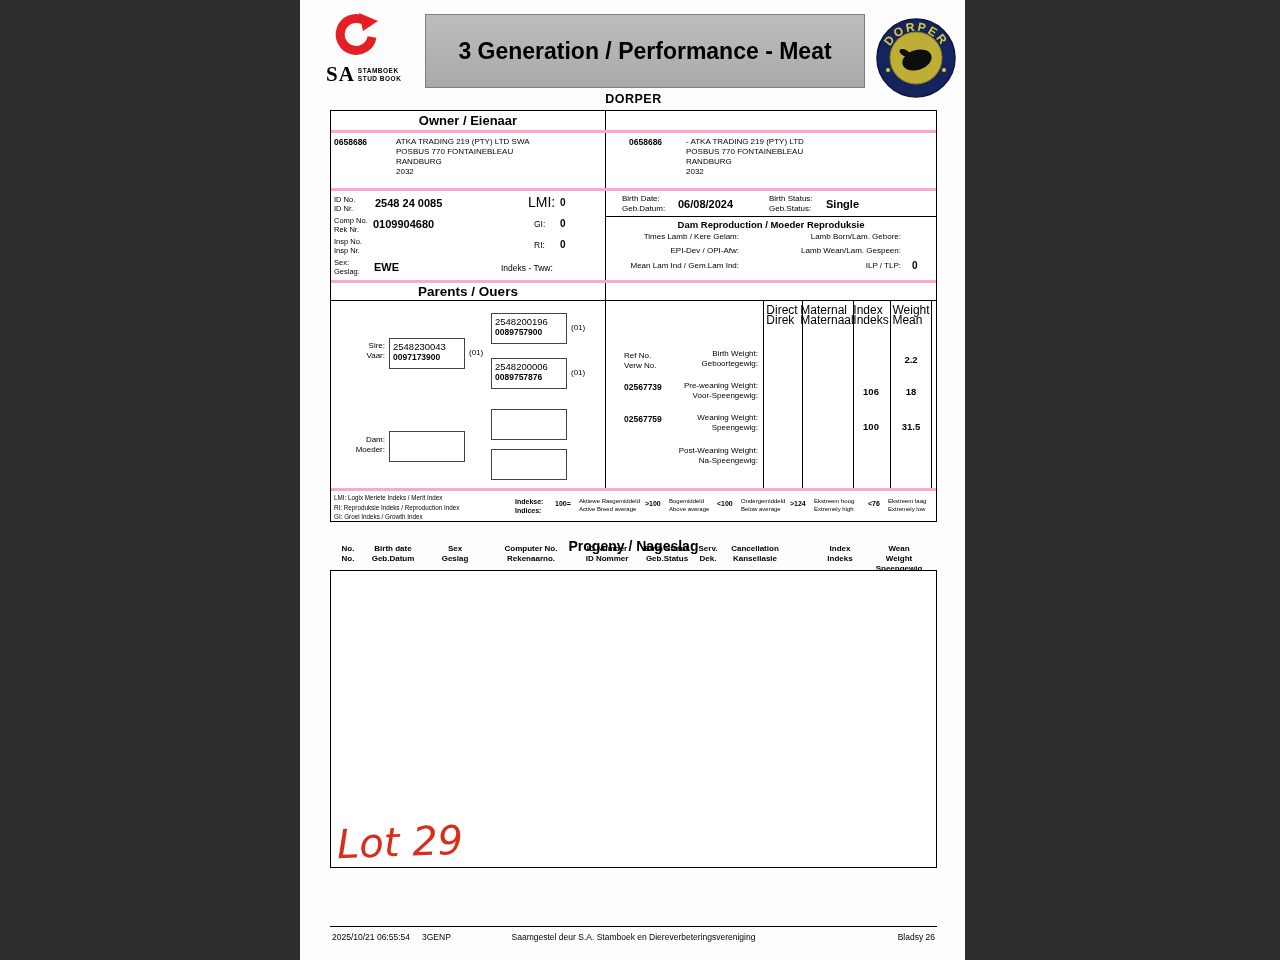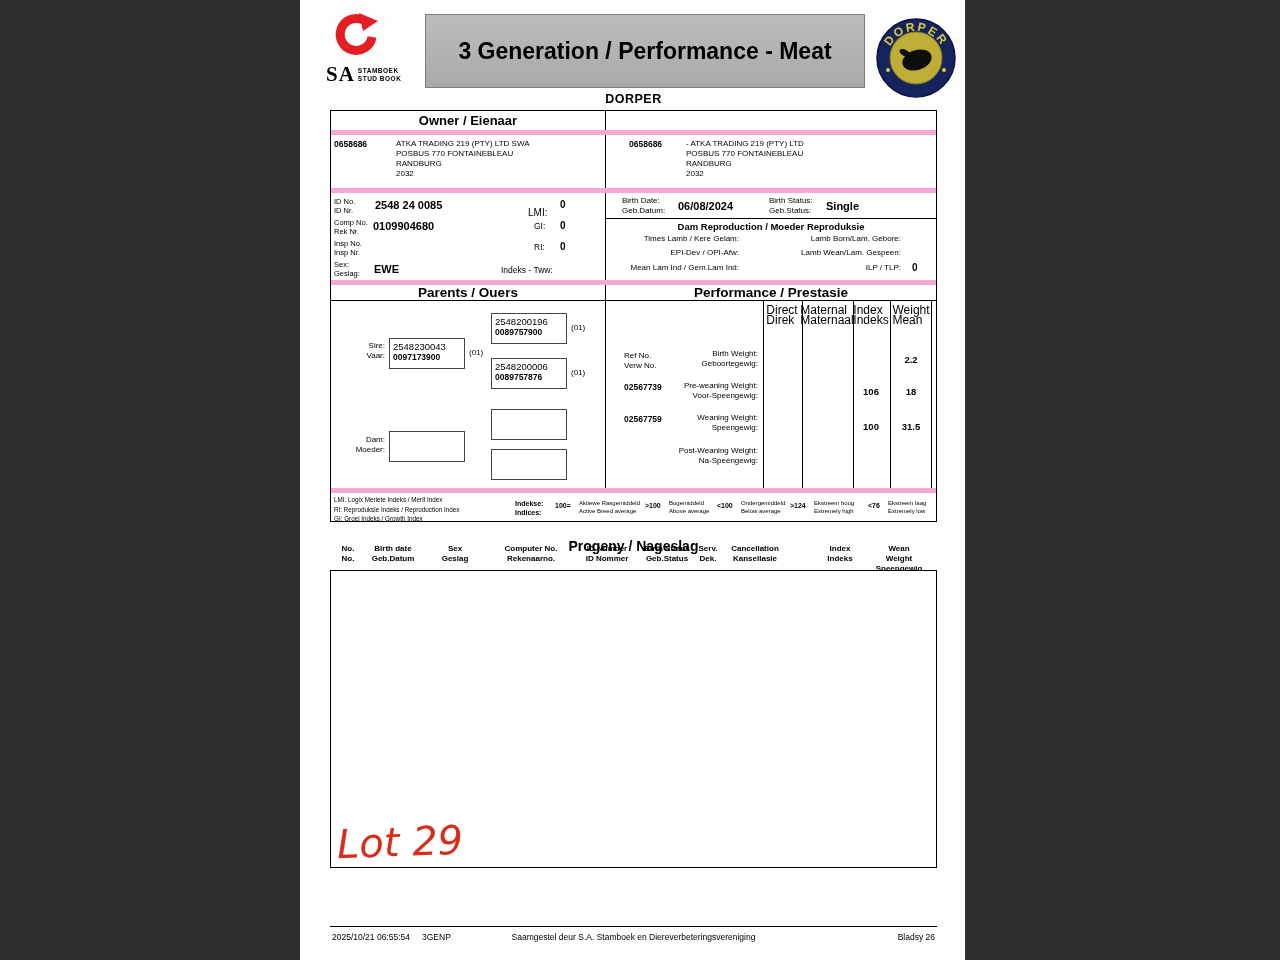--- a/index.html
+++ b/index.html
@@ -15,21 +15,21 @@
   .salogo{position:absolute;left:26px;top:12px;width:92px;height:82px}
   .sa-big{font-family:Liberation Serif, serif;font-size:21px;font-weight:bold;letter-spacing:1px}
   .sa-small{font-size:6.5px;line-height:8px;letter-spacing:.5px;font-weight:bold}
   .breedword{position:absolute;left:30px;top:92px;width:607px;text-align:center;font-size:12.5px;font-weight:bold;letter-spacing:.5px}
   
   .tbl{position:absolute;left:30px;top:110px;width:607px;border:1px solid #000;background:#fff}
   .row{display:flex;width:100%}
   .cl{width:275px;border-right:1px solid #000;position:relative}
   .cr{flex:1;position:relative}
   .sechdr{font-size:13.5px;font-weight:bold;display:flex;align-items:center;justify-content:center}
-  .hl{border-top:5px solid #f9a8d4}
+  .hl{border-top:3px solid #f9a8d4}
   .lbl2{font-size:7.5px;line-height:9px}
   .lbl8{font-size:8px;line-height:10px}
   .val{font-weight:bold;font-size:11px}
   .smval{font-weight:bold;font-size:10px}
   .pbox{position:absolute;border:1px solid #444;width:76px;height:31px;padding:2px 3px;background:#fff}
   .pbox .n1{font-size:9.5px;font-weight:normal;line-height:11px}
   .pbox .n2{font-size:8.5px;font-weight:bold;line-height:10px}
   .vline{position:absolute;top:0;width:1px;background:#000;height:100%}
   .colhead{position:absolute;transform:translateX(-50%);text-align:left;font-size:12px;line-height:10px}
   .pval{position:absolute;transform:translateX(-50%);font-size:9.5px;font-weight:bold}
@@ -108,21 +108,21 @@
       </div>
     </div>
 
     <div class="row hl" style="height:92px">
       <div class="cl">
         <div class="abs lbl2" style="left:3px;top:4px">
           <div>ID No.</div>
             <div>ID Nr.</div>
         </div>
         <span class="abs val" style="left:44px;top:6px">2548 24 0085</span>
-        <span class="abs" style="left:197px;top:14px;font-size:10px">LMI:</span>
+        <span class="abs" style="left:197px;top:3px;font-size:14px">LMI:</span>
         <span class="abs smval" style="left:229px;top:6px">0</span>
 
         <div class="abs lbl2" style="left:3px;top:25px">
           <div>Comp No.</div>
             <div>Rek Nr.</div>
         </div>
         <span class="abs val" style="left:42px;top:27px">0109904680</span>
         <span class="abs" style="left:203px;top:28px;font-size:8.5px">GI:</span>
         <span class="abs smval" style="left:229px;top:27px">0</span>
 
@@ -164,21 +164,20 @@
         <div class="abs tr lbl8" style="left:140px;top:55px;width:155px">Lamb Wean/Lam. Gespeen:</div>
 
         <div class="abs tr lbl8" style="left:0;top:70px;width:133px">Mean Lam Ind / Gem.Lam Ind:</div>
         <div class="abs tr lbl8" style="left:200px;top:70px;width:95px">ILP / TLP:</div>
         <span class="abs smval" style="left:306px;top:69px">0</span>
       </div>
     </div>
 
     <div class="row hl" style="height:21px;border-bottom:1px solid #000">
       <div class="cl sechdr">Parents / Ouers</div>
-      <div class="cr sechdr">Performance / Prestasie</div>
     </div>
 
     <div class="row" style="height:187px">
 
       <div class="cl">
 
         <div class="pbox" style="left:160px;top:12px">
           <div class="n1">2548200196</div>
           <div class="n2">0089757900</div>
         </div>

